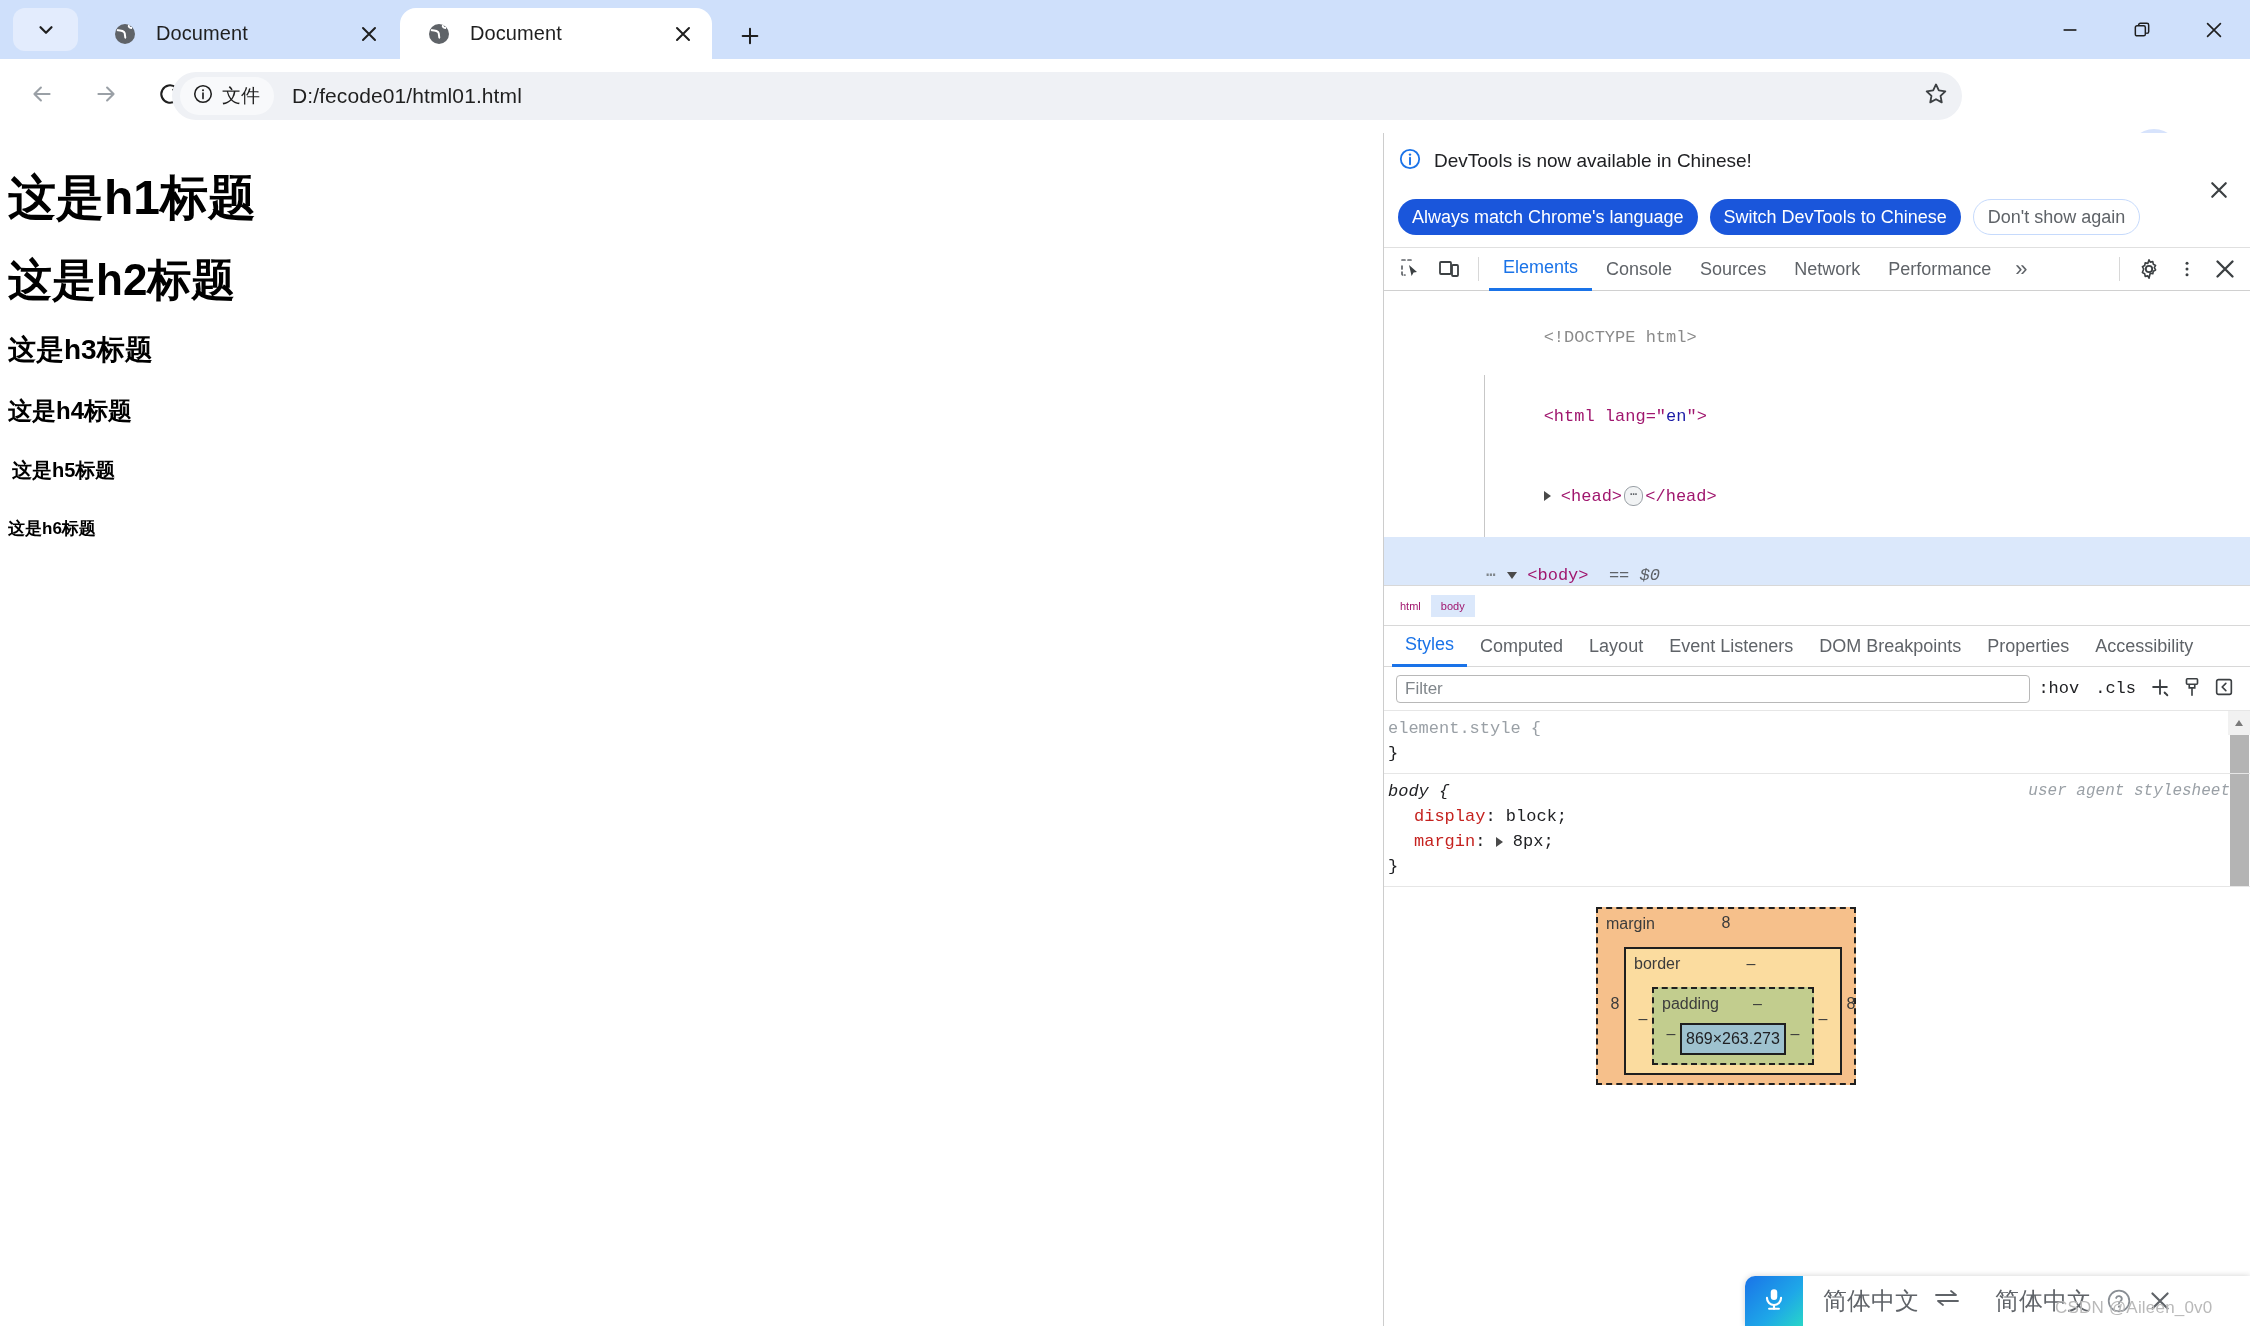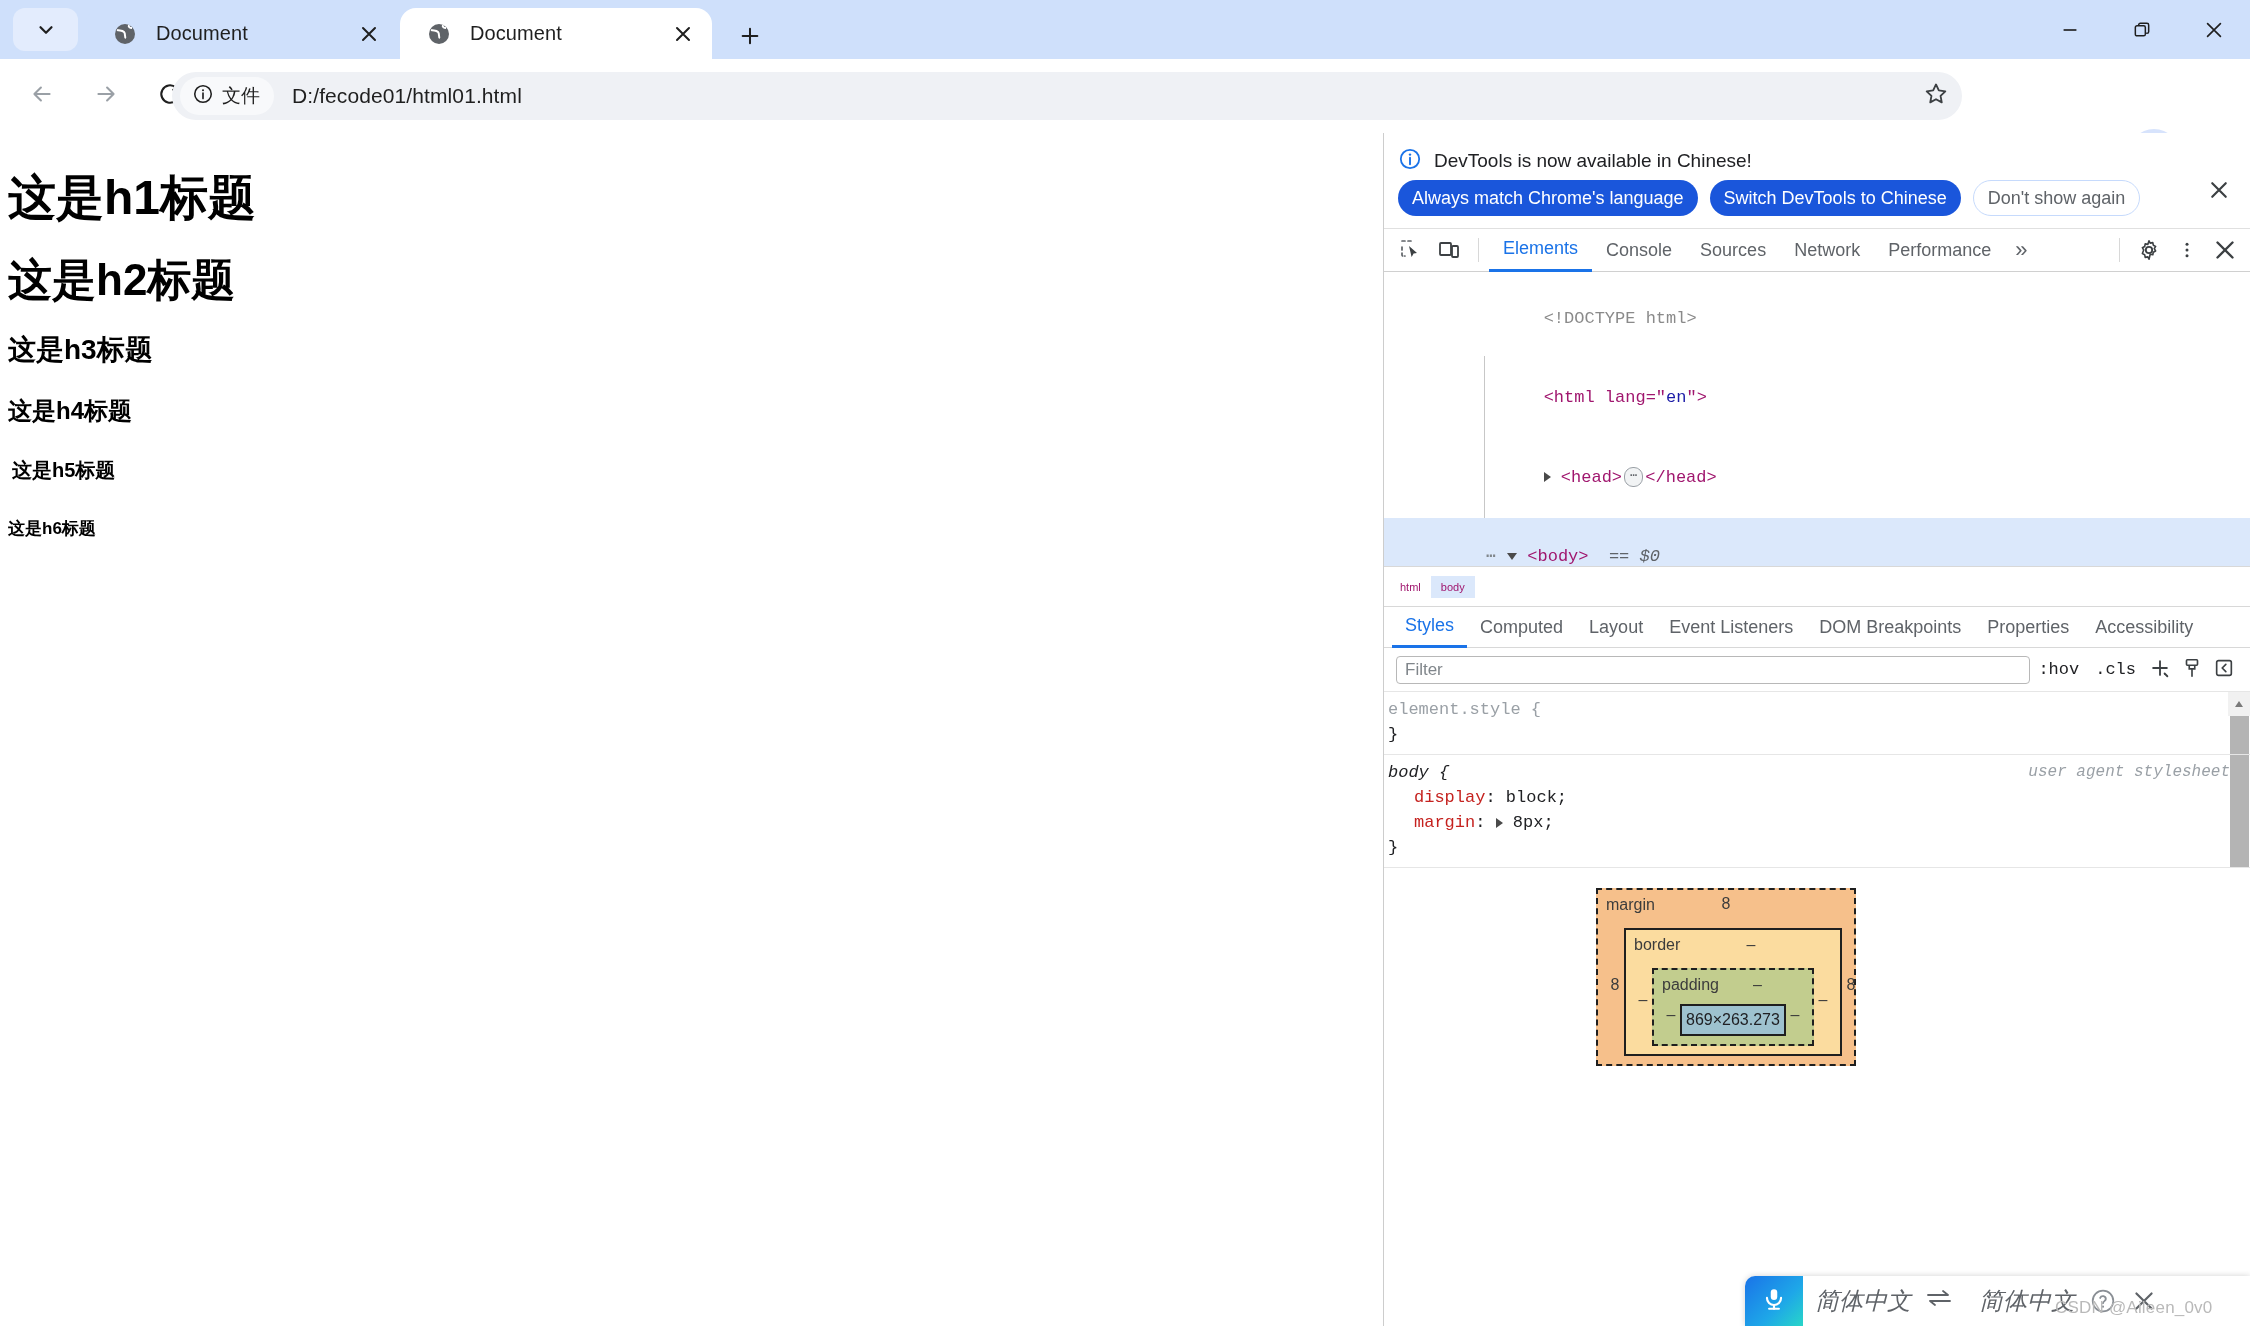--- a/index.html
+++ b/index.html
@@ -127,21 +127,21 @@
     background: #ffffff;
     border-left: 1px solid #cdcdcd;
     font-family: "Liberation Sans","DejaVu Sans",sans-serif;
     overflow: hidden;
   }
 
   
   .infobar { position: relative; padding: 14px 0 12px 14px; background:#fff; }
   .infobar-row1 { display: flex; align-items: center; gap: 12px; }
   .infobar-text { font-size: 19px; color: #202124; }
-  .infobar-row2 { display: flex; align-items: center; gap: 12px; margin-top: 5px; }
+  .infobar-row2 { display: flex; align-items: center; gap: 12px; margin-top: 24px; }
   .btn {
     border-radius: 18px; font-size: 18px; height: 36px;
     display: inline-flex; align-items: center; justify-content: center;
     padding: 0 14px; cursor: pointer; white-space: nowrap;
     font-family: "Liberation Sans","DejaVu Sans",sans-serif;
   }
   .btn-primary { background: #1a56db; color: #ffffff; border: none; }
   .btn-outline { background: #ffffff; color: #5f6368; border: 1px solid #c6dafc; }
   .infobar-close {
     position: absolute; right: 14px; top: 42px; width: 34px; height: 34px;
@@ -288,21 +288,21 @@
     position: absolute; left: 1745px; top: 1276px; width: 505px; height: 50px;
     background: #ffffff; border-radius: 10px 0 0 0;
     box-shadow: 0 0 6px rgba(0,0,0,.18);
     display: flex; align-items: center; overflow: hidden;
   }
   .ime-mic {
     width: 58px; height: 50px; flex: 0 0 58px;
     background: linear-gradient(135deg,#1a73e8 0%, #1ea7e8 60%, #28d6c8 100%);
     display: flex; align-items: center; justify-content: center;
   }
-  .ime-lang { font-size: 24px; color: #5f6368; margin-left: 12px; white-space: nowrap; font-style: italic; }
+  .ime-lang { font-size: 24px; color: #5f6368; margin-left: 20px; white-space: nowrap; }
   .ime-swap { margin: 0 14px; color: #5f6368; font-size: 22px; }
   .ime-help { margin-left: 14px; width: 28px; height: 28px; display:flex; align-items:center; justify-content:center; }
   .ime-close { margin-left: 12px; width: 30px; height: 30px; display:flex; align-items:center; justify-content:center; }
 
   .watermark {
     position: absolute; left: 2055px; top: 1298px;
     font-size: 17px; color: #b9b9b9; white-space: nowrap;
     pointer-events: none; letter-spacing: .2px;
   }
 </style>

